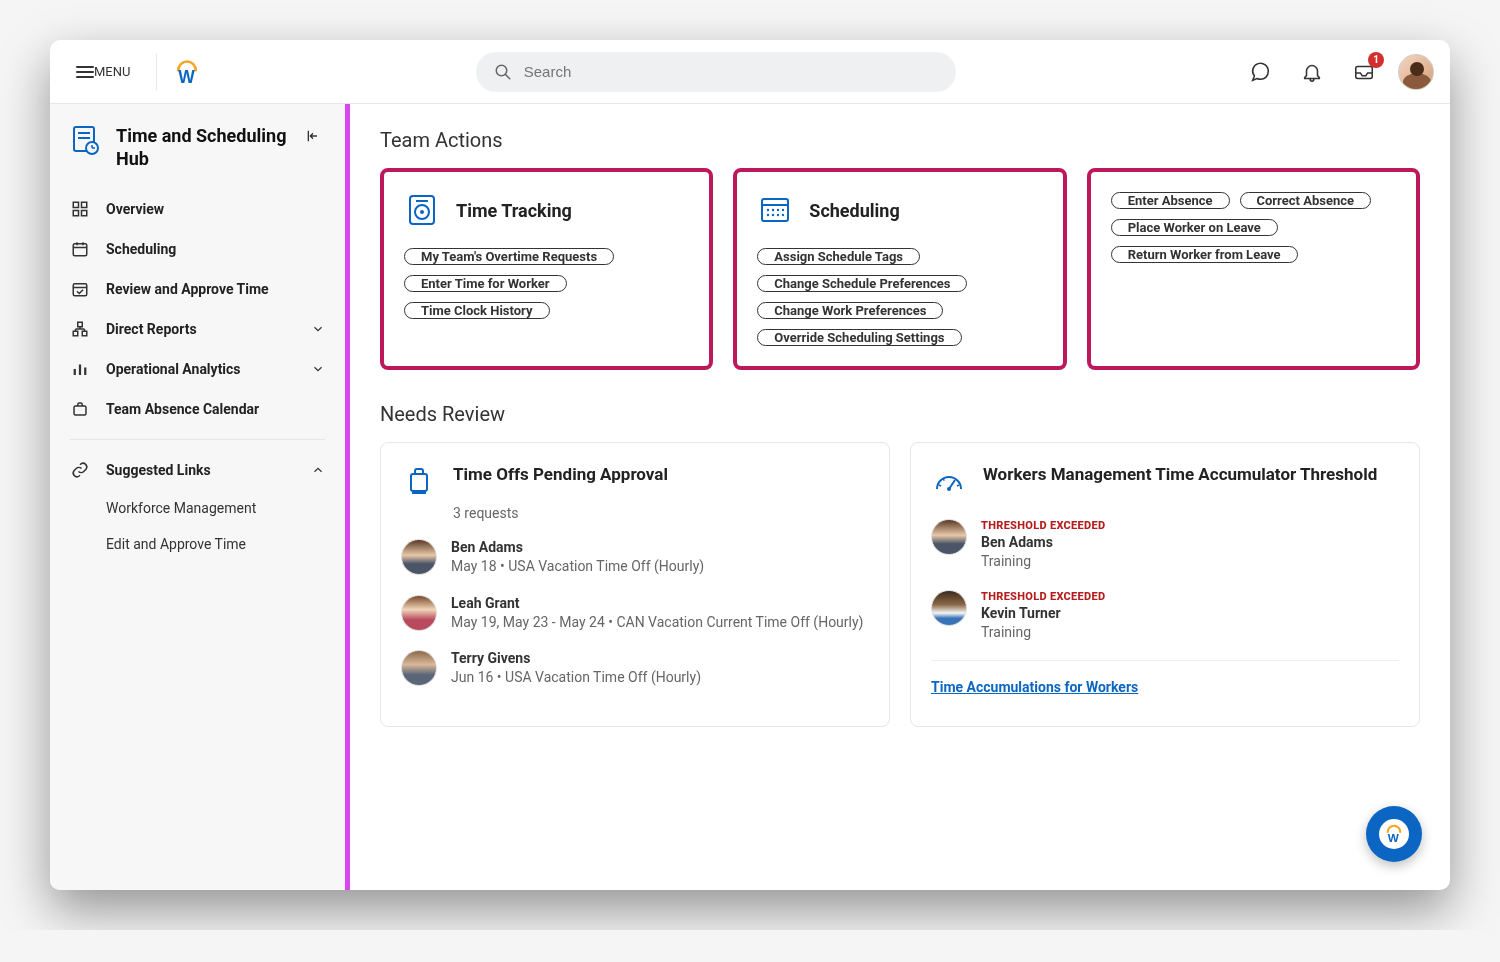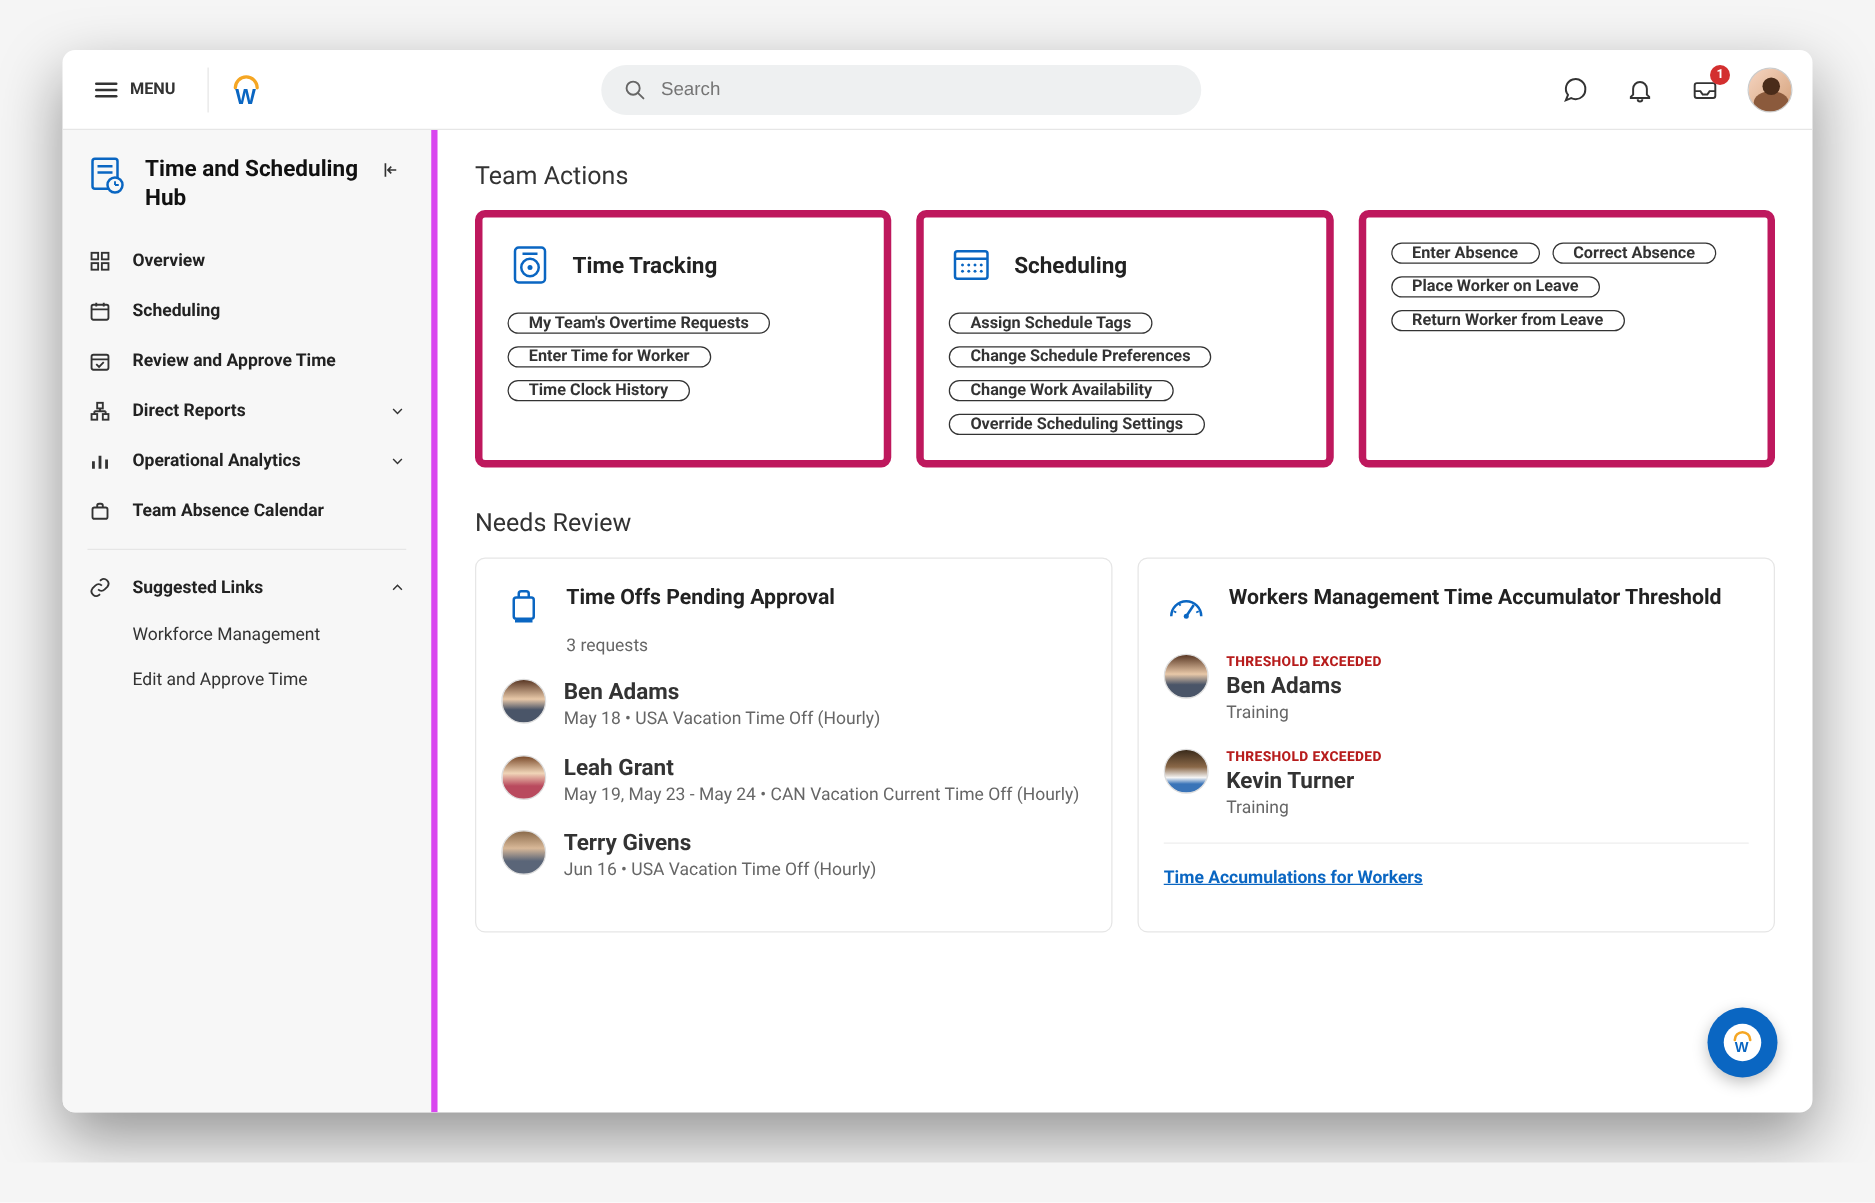--- a/index.html
+++ b/index.html
@@ -1,19 +1,19 @@
 <!DOCTYPE html>
 <html><head>
 <meta charset="utf-8">
 <style>
 * { box-sizing: border-box; margin: 0; padding: 0; }
 body { font-family: -apple-system, BlinkMacSystemFont, "Segoe UI", Roboto, Helvetica, Arial, sans-serif; background: #f5f5f5; color: #333; }
 .app-window { width: 1400px; height: 850px; margin: 40px auto; background: #fff; border-radius: 10px; overflow: hidden; box-shadow: 0 20px 50px rgba(0,0,0,0.4); display: flex; flex-direction: column; position: relative; }
 .topbar { height: 64px; border-bottom: 1px solid #e6e6e6; display: flex; align-items: center; padding: 0 16px; gap: 8px; }
-.menu-btn { display: flex; align-items: center; gap: 10px; padding: 8px 10px; cursor: pointer; font-weight: 700; font-size: 13px; color: #333; }
+.menu-btn { display: flex; align-items: center; padding: 8px 10px; cursor: pointer; font-weight: 400; font-size: 13px; color: #333; }
 .hamburger { display: flex; flex-direction: column; gap: 3px; }
 .hamburger span { width: 18px; height: 2px; background: #333; border-radius: 1px; }
 .logo-divider { width: 1px; height: 36px; background: #e6e6e6; margin: 0 8px; }
 .logo { width: 28px; height: 28px; position: relative; }
 .search-wrap { flex: 1; display: flex; justify-content: center; }
 .search-box { width: 480px; height: 40px; background: #eef0f1; border-radius: 20px; display: flex; align-items: center; padding: 0 18px; gap: 12px; }
 .search-box input { border: none; background: transparent; outline: none; font-size: 15px; flex: 1; color: #555; }
 .topbar-right { display: flex; align-items: center; gap: 16px; margin-left: 12px; }
 .icon-btn { width: 36px; height: 36px; display: flex; align-items: center; justify-content: center; cursor: pointer; position: relative; border-radius: 50%; }
 .badge { position: absolute; top: -2px; right: -2px; background: #d32f2f; color: #fff; font-size: 10px; border-radius: 10px; min-width: 16px; height: 16px; display: flex; align-items: center; justify-content: center; font-weight: 700; padding: 0 4px; }
@@ -28,39 +28,39 @@
 .collapse-btn { cursor: pointer; padding: 4px; }
 .nav-list { list-style: none; }
 .nav-item { display: flex; align-items: center; padding: 11px 20px; gap: 16px; cursor: pointer; font-weight: 700; font-size: 14px; color: #222; }
 .nav-item .chev { margin-left: auto; }
 .nav-icon { width: 20px; display: flex; justify-content: center;}
 .sidebar-divider { height: 1px; background: #e6e6e6; margin: 10px 20px; }
 .sub-link { padding: 10px 20px 10px 56px; font-size: 14px; color: #333; cursor: pointer; }
 .main { flex: 1; overflow-y: auto; padding: 24px 30px; }
 .section-title { font-size: 20px; font-weight: 400; color: #333; margin-bottom: 16px; }
 .actions-row { display: flex; gap: 20px; margin-bottom: 32px; }
-.action-card { flex: 1; border: 6px solid #be185d; border-radius: 8px; padding: 20px; }
+.action-card { flex: 1; border: 4px solid #be185d; border-radius: 8px; padding: 20px; }
 .card-header { display: flex; align-items: center; gap: 16px; margin-bottom: 20px; }
 .card-header-icon { width: 36px; height: 36px; display:flex; align-items:center; justify-content:center; }
 .card-title { font-size: 18px; font-weight: 700; color: #222; }
 .pills { display: flex; flex-wrap: wrap; gap: 10px; }
 .pill { border: 1px solid #333; border-radius: 20px; padding: 0 16px; font-size: 13px; font-weight: 700; cursor: pointer; white-space: nowrap; }
 .review-row { display: flex; gap: 20px; }
 .review-card { flex: 1; border: 1px solid #e6e6e6; border-radius: 8px; padding: 20px; }
 .review-head { display:flex; gap:16px; margin-bottom: 6px; }
 .review-title { font-size: 17px; font-weight: 700; color: #222; line-height: 1.3; }
 .review-sub { font-size: 14px; color: #666; margin-bottom: 18px; padding-left: 52px; }
 .person-row { display: flex; gap: 14px; align-items: flex-start; margin-bottom: 18px; }
 .person-avatar { width: 36px; height: 36px; border-radius: 50%; flex-shrink: 0; overflow:hidden; position:relative; border:1px solid #ddd;}
 .person-avatar.a1{background:linear-gradient(180deg,#5a3825 0%, #e8c8a8 45%, #4a5568 70%);}
 .person-avatar.a2{background:linear-gradient(180deg,#7a4a2a 0%, #f0d5b8 40%, #b94a5e 70%);}
 .person-avatar.a3{background:linear-gradient(180deg,#8a6a4a 0%, #d8b898 40%, #5a6578 70%);}
 .person-avatar.a4{background:linear-gradient(180deg,#3a2a1a 0%, #8a6848 40%, #f5f5f5 65%, #3a74b8 80%);}
 .person-info { flex:1; }
-.person-name { font-weight: 700; font-size: 18px; margin-bottom: 2px; }
+.person-name { font-weight: 700; font-size: 14px; margin-bottom: 2px; }
 .person-detail { font-size: 14px; color: #666; line-height: 1.4; }
 .threshold-badge { font-size: 11px; font-weight: 800; color: #b71c1c; letter-spacing: 0.3px; margin-bottom: 2px; }
 .card-link-footer { border-top: 1px solid #eee; padding-top: 16px; margin-top: 10px; }
 .card-link-footer a { color: #0a66c2; font-weight: 700; font-size: 14px; text-decoration: underline; cursor: pointer; }
 .fab { position: absolute; right: 28px; bottom: 28px; width: 56px; height: 56px; border-radius: 50%; background: #0a66c2; display: flex; align-items: center; justify-content: center; box-shadow: 0 4px 12px rgba(0,0,0,0.25); cursor: pointer; }
 .fab-inner { width: 30px; height: 30px; background: #fff; border-radius: 50%; display:flex;align-items:center;justify-content:center; }
 svg { display:block; }
 </style>
 </head>
 <body>
@@ -271,21 +271,21 @@
                   <circle cx="16" cy="23" r="1.2" fill="#0a66c2"></circle>
                   <circle cx="21" cy="23" r="1.2" fill="#0a66c2"></circle>
                   <circle cx="26" cy="23" r="1.2" fill="#0a66c2"></circle>
                 </svg>
             </div>
             <div class="card-title">Scheduling</div>
           </div>
           <div class="pills">
             <span class="pill">Assign Schedule Tags</span>
             <span class="pill">Change Schedule Preferences</span>
-            <span class="pill">Change Work Availability</span>
+            <span class="pill">Change Work Preferences</span>
             <span class="pill">Override Scheduling Settings</span>
           </div>
         </div>
 
         <div class="action-card">
           <div class="pills">
             <span class="pill">Enter Absence</span>
             <span class="pill">Correct Absence</span>
             <span class="pill">Place Worker on Leave</span>
             <span class="pill">Return Worker from Leave</span>

